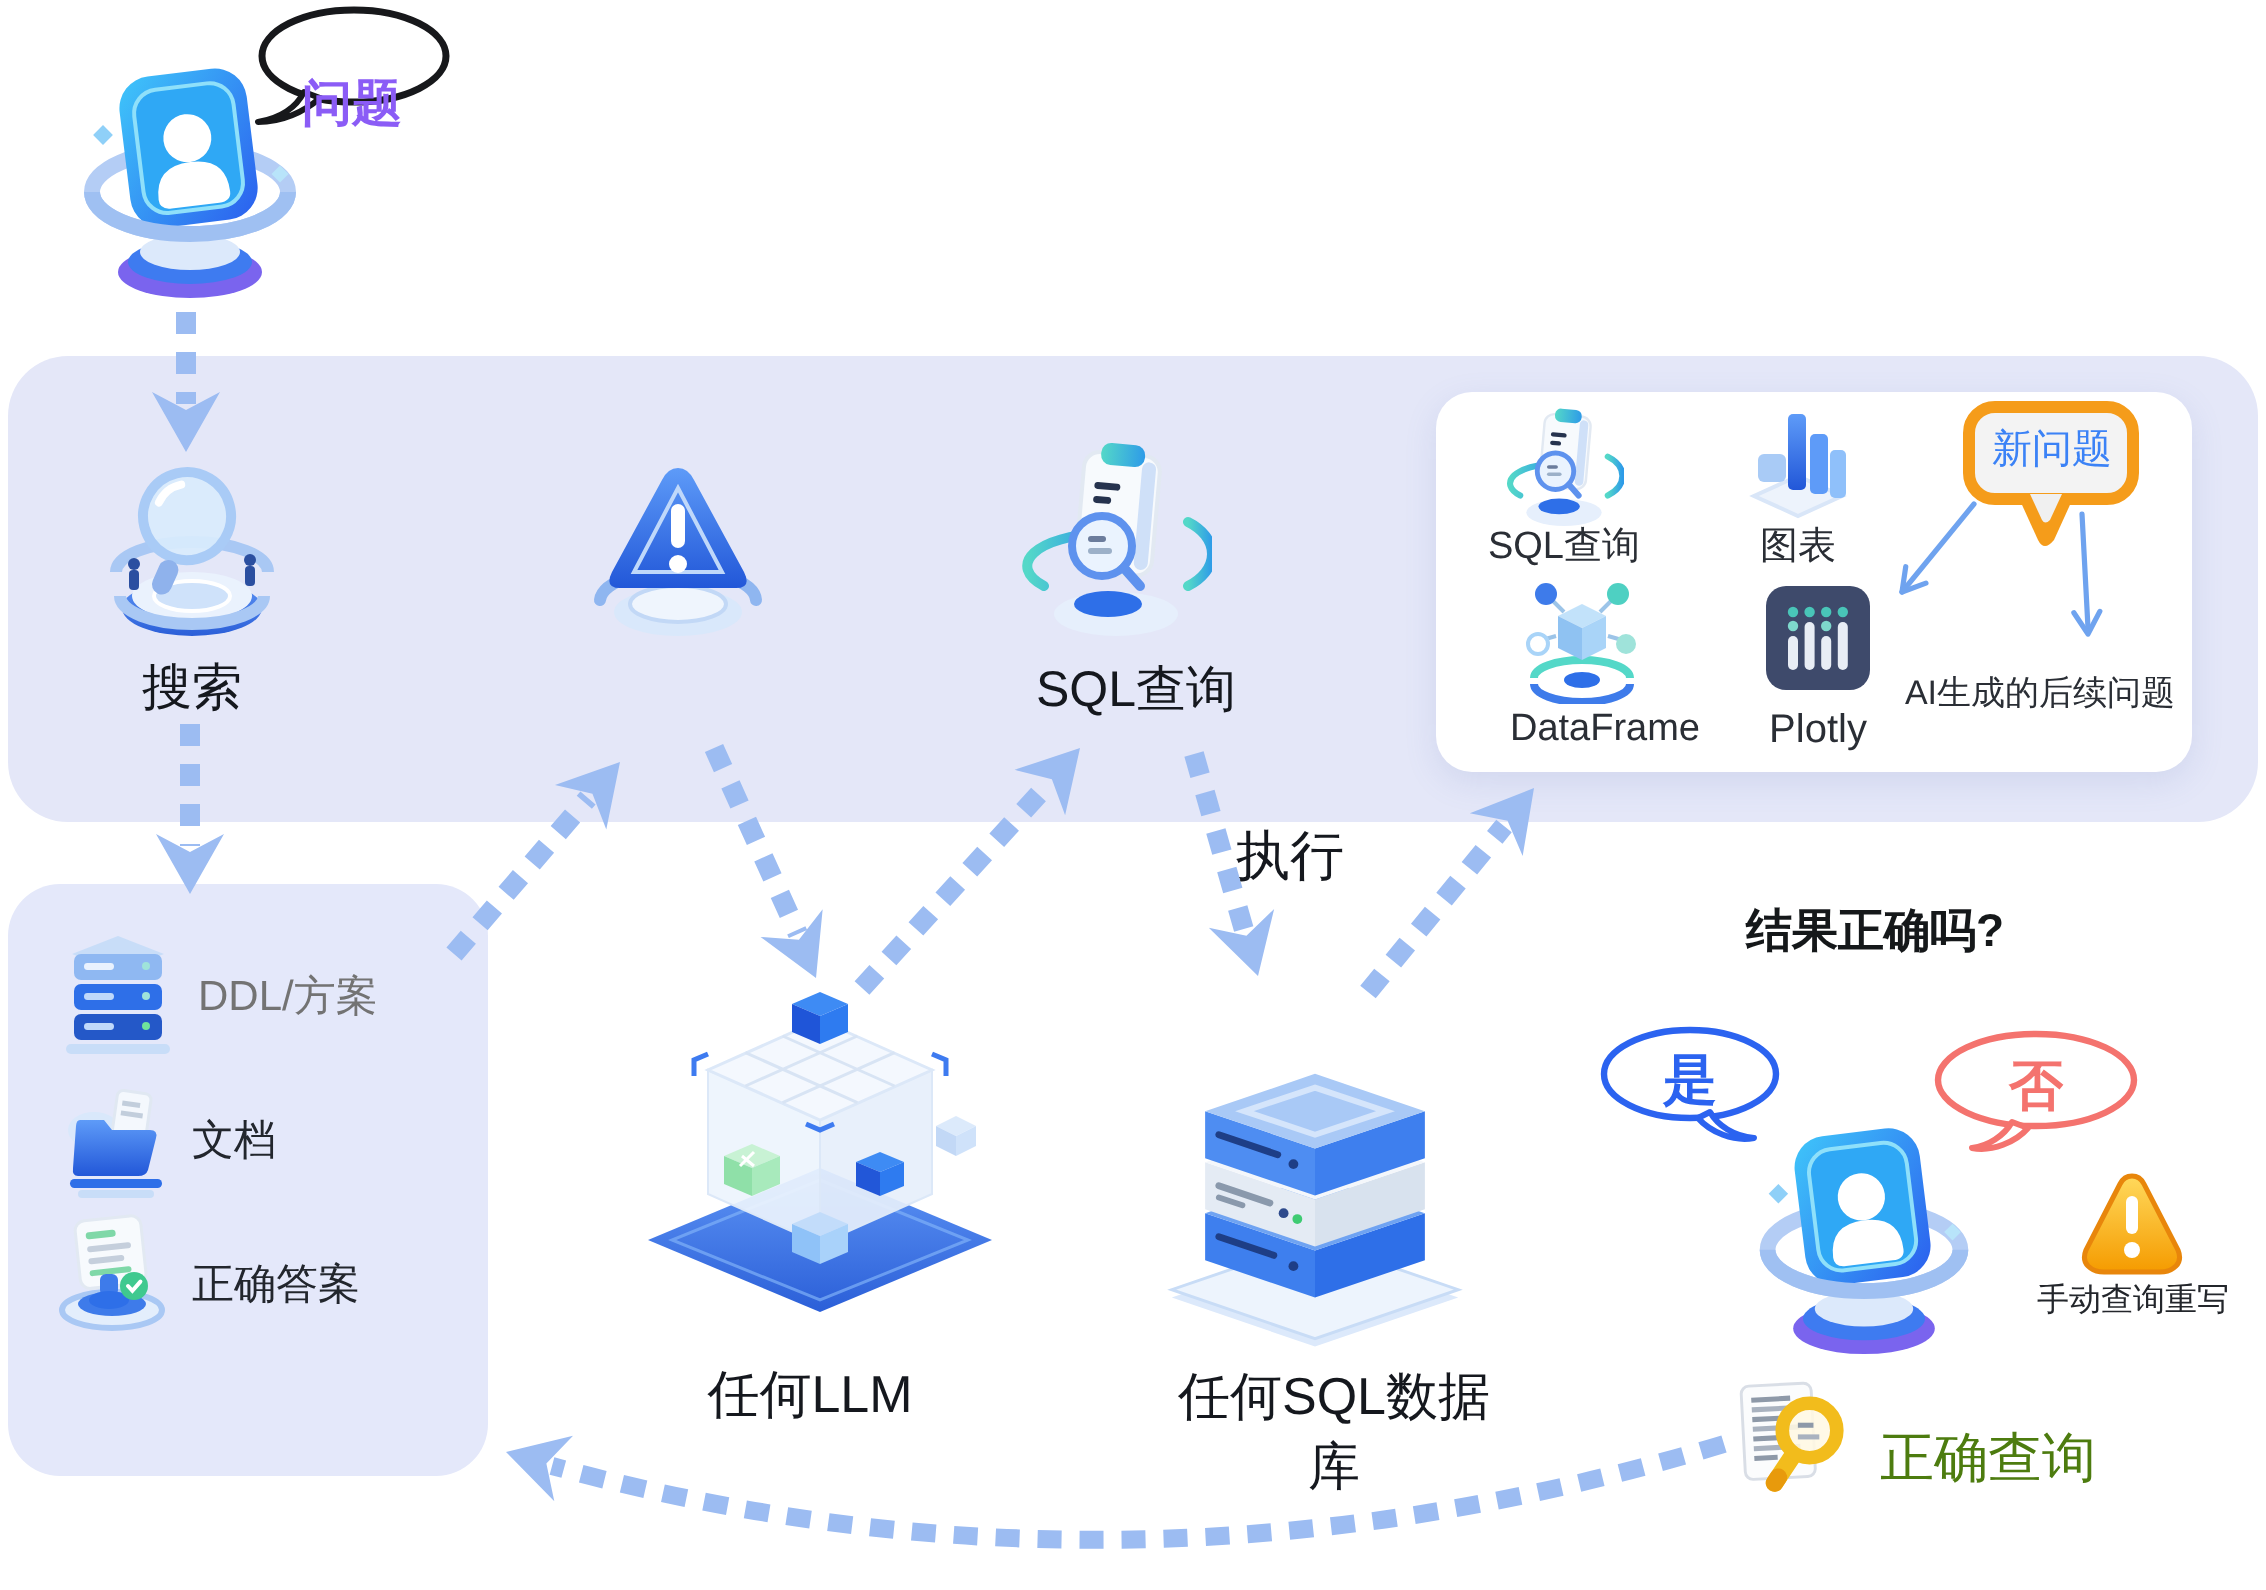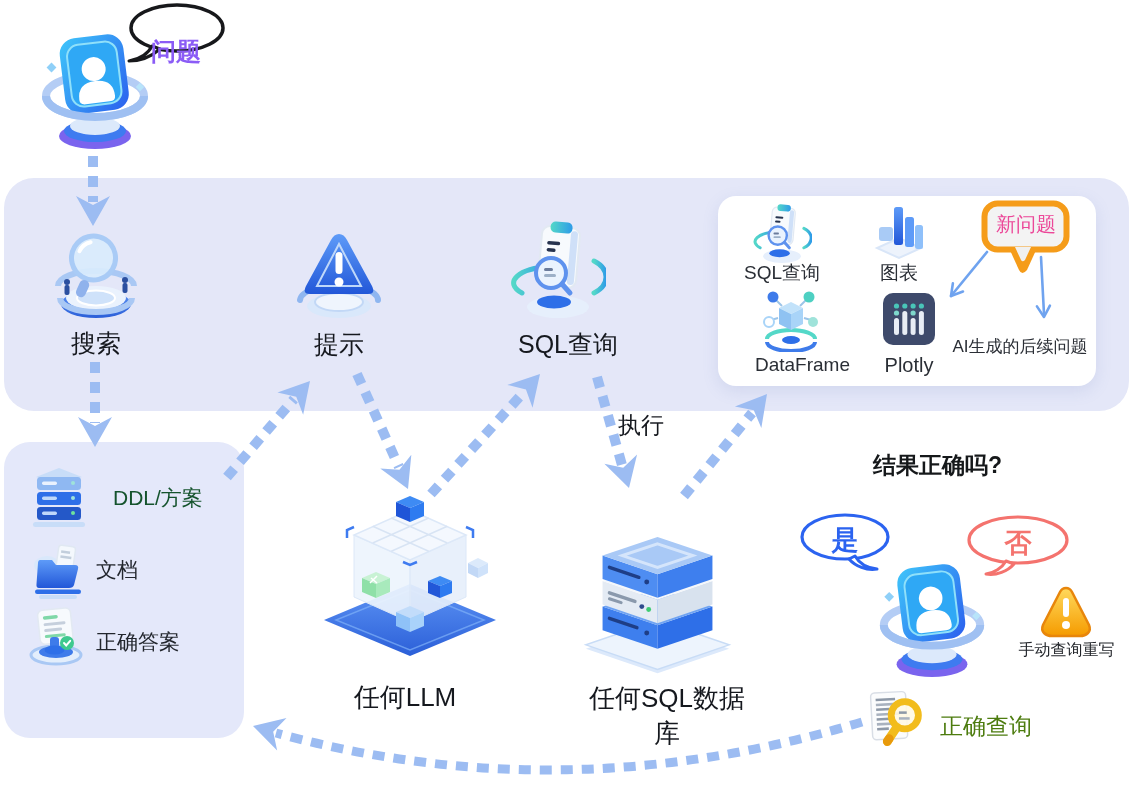--- a/index.html
+++ b/index.html
@@ -4,21 +4,21 @@
 <style>
   html,body{margin:0;padding:0;background:#fff;}
   #canvas{position:relative;width:1133px;height:795px;background:#fff;overflow:hidden;
           font-family:"Liberation Sans","DejaVu Sans",sans-serif;}
   .abs{position:absolute;}
   svg{display:block;}
   .panel{background:#E4E7F8;border-radius:30px;}
   .lbl{color:#15181E;text-align:center;}
   .f25{font-size:25px;}
   .f26{font-size:26px;}
-  .f24{font-size:23px;}
+  .f24{font-size:27px;}
   .f23{font-size:23px;font-weight:bold;}
   .f21{font-size:21px;}
   .f20{font-size:20px;}
   .f19{font-size:16px;}
   .bold{font-weight:bold;}
   .card-lbl{font-size:19px;color:#2A2E35;text-align:center;}
   .yes-txt{color:#2B63F0;font-weight:bold;font-size:27px;text-align:center;}
   .no-txt{color:#F4736E;font-weight:bold;font-size:27px;text-align:center;}
 </style>
 </head>
@@ -139,21 +139,20 @@
       <ellipse cx="43" cy="78" rx="32" ry="12" fill="#D9E8FB"></ellipse>
       <ellipse cx="43" cy="74" rx="24" ry="9" fill="#EFF5FD" stroke="#C2D8F6" stroke-width="2"></ellipse>
       <path d="M4,72 a40,16 0 0 1 16,-12" stroke="#8FB6F0" stroke-width="6" fill="none" stroke-linecap="round"></path>
       <path d="M82,72 a40,16 0 0 0 -15,-12" stroke="#8FB6F0" stroke-width="6" fill="none" stroke-linecap="round"></path>
       <path d="M43,6 Q48,6 51,12 L76,58 Q80,66 72,66 L14,66 Q6,66 10,58 L35,12 Q38,6 43,6 Z" fill="url(#gDeep)"></path>
       <path d="M43,16 L65,58 L21,58 Z" fill="none" stroke="#BFD8FA" stroke-width="2"></path>
       <rect x="39.5" y="24" width="7" height="22" rx="3.5" fill="#fff"></rect>
       <circle cx="43" cy="54" r="4.5" fill="#fff"></circle>
     </svg>
   </div>
-  <div class="abs lbl f25" style="left:279px;top:328px;width:120px;z-index:4;">提示</div>
 
   <div class="abs" style="left:510px;top:221px;z-index:4;">
     <svg width="96" height="102" viewBox="0 0 96 102">
       <ellipse cx="48" cy="86" rx="31" ry="11" fill="#E6EFFC"></ellipse>
       <ellipse cx="44" cy="81" rx="17" ry="6.5" fill="#2E6FE8"></ellipse>
       <path d="M12,72 a38,16 0 0 1 28,-26" stroke="url(#gTeal)" stroke-width="5" fill="none" stroke-linecap="round"></path>
       <path d="M84,40 a30,20 0 0 1 0,32" stroke="url(#gTeal)" stroke-width="5" fill="none" stroke-linecap="round"></path>
       <g transform="rotate(5 50 36)">
         <rect x="30" y="6" width="38" height="60" rx="8" fill="#F7FAFD" stroke="#E2E9F2" stroke-width="2"></rect>
         <rect x="59" y="9" width="7" height="54" rx="3.5" fill="#CFE0F8"></rect>
@@ -240,21 +239,21 @@
     </div>
     <div class="abs card-lbl" style="left:154px;top:158px;width:74px;font-size:20px;">Plotly</div>
 
     <div class="abs" style="left:263px;top:4px;">
       <svg width="90" height="80" viewBox="0 0 90 80">
         <path d="M28,48 L38,70 Q41,76 46,70 L56,48 Z" fill="#F59C1A"></path>
         <rect x="3.5" y="3.5" width="82" height="46" rx="13" fill="#F3F3F3" stroke="#F59C1A" stroke-width="6"></rect>
         <path d="M34,47 L40,60 Q41.5,62.5 44,60 L50,47 Z" fill="#F0F0F0"></path>
       </svg>
     </div>
-    <div class="abs lbl f20" style="left:271px;top:15px;width:74px;color:#ec4899;">新问题</div>
+    <div class="abs lbl f20" style="left:271px;top:15px;width:74px;color:#3b82f6;">新问题</div>
 
     <div class="abs" style="left:228px;top:139px;width:148px;font-size:17px;color:#2A2E35;text-align:center;">AI生成的后续问题</div>
   </div>
 
   <div class="abs f24" style="left:618px;top:410px;color:#15181E;z-index:4;">执行</div>
 
   <div class="abs" style="left:4px;top:442px;width:240px;height:296px;z-index:4;">
     <div class="abs" style="left:26px;top:24px;">
       <svg width="58" height="62" viewBox="0 0 58 62">
         <path d="M29,2 L52,11 L29,20 L6,11 Z" fill="#C8DDF8"></path>
@@ -263,21 +262,21 @@
         <rect x="7" y="41" width="44" height="13" rx="3.5" fill="#2458C8"></rect>
         <rect x="12" y="15.5" width="15" height="3.5" rx="1.7" fill="#EAF2FE"></rect>
         <rect x="12" y="30.5" width="15" height="3.5" rx="1.7" fill="#BFD8FA"></rect>
         <rect x="12" y="45.5" width="15" height="3.5" rx="1.7" fill="#BFD8FA"></rect>
         <circle cx="43" cy="17" r="2" fill="#9FE3DA"></circle>
           <circle cx="43" cy="32" r="2" fill="#9FE3DA"></circle>
           <circle cx="43" cy="47" r="2" fill="#6FE39C"></circle>
         <rect x="3" y="56" width="52" height="5" rx="2.5" fill="#C8DDF8"></rect>
       </svg>
     </div>
-    <div class="abs f21" style="left:109px;top:42px;color:#14532d;">DDL/方案</div>
+    <div class="abs f21" style="left:95px;top:42px;color:#737373;">DDL/方案</div>
 
     <div class="abs" style="left:26px;top:96px;">
       <svg width="58" height="62" viewBox="0 0 58 62">
         <ellipse cx="17" cy="27" rx="13" ry="9" fill="#D9E8FB"></ellipse>
         <g transform="rotate(8 36 22)">
           <rect x="27" y="8" width="17" height="24" rx="3" fill="#F4F8FD" stroke="#E0E8F2" stroke-width="1.5"></rect>
           <rect x="30" y="13" width="9" height="2.5" fill="#C2CEDC"></rect>
           <rect x="30" y="18" width="11" height="2.5" fill="#C2CEDC"></rect>
         </g>
         <path d="M10,22 L22,22 L26,27 L45,27 Q49,27 48,31 L44,47 Q43,50 39,50 L9,50 Q6,50 6.5,46 L8,25 Q8.2,22 10,22 Z" fill="url(#gDeep)"></path>

